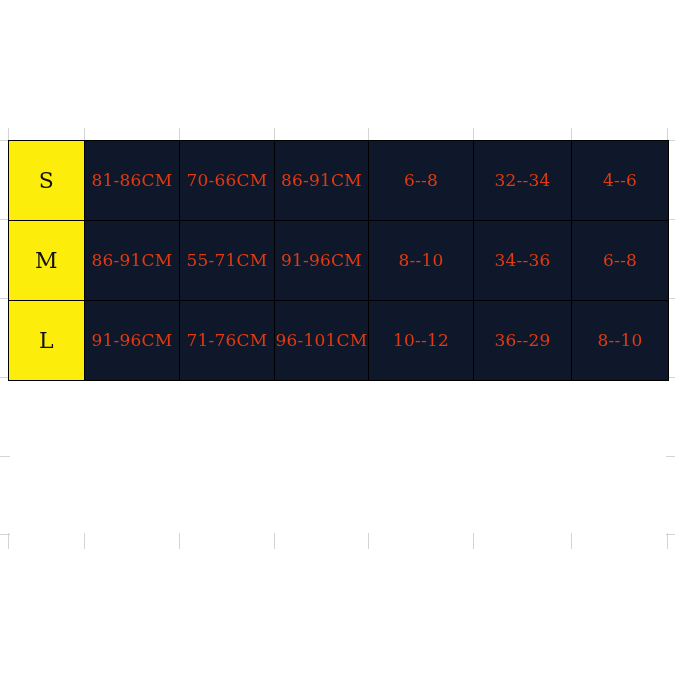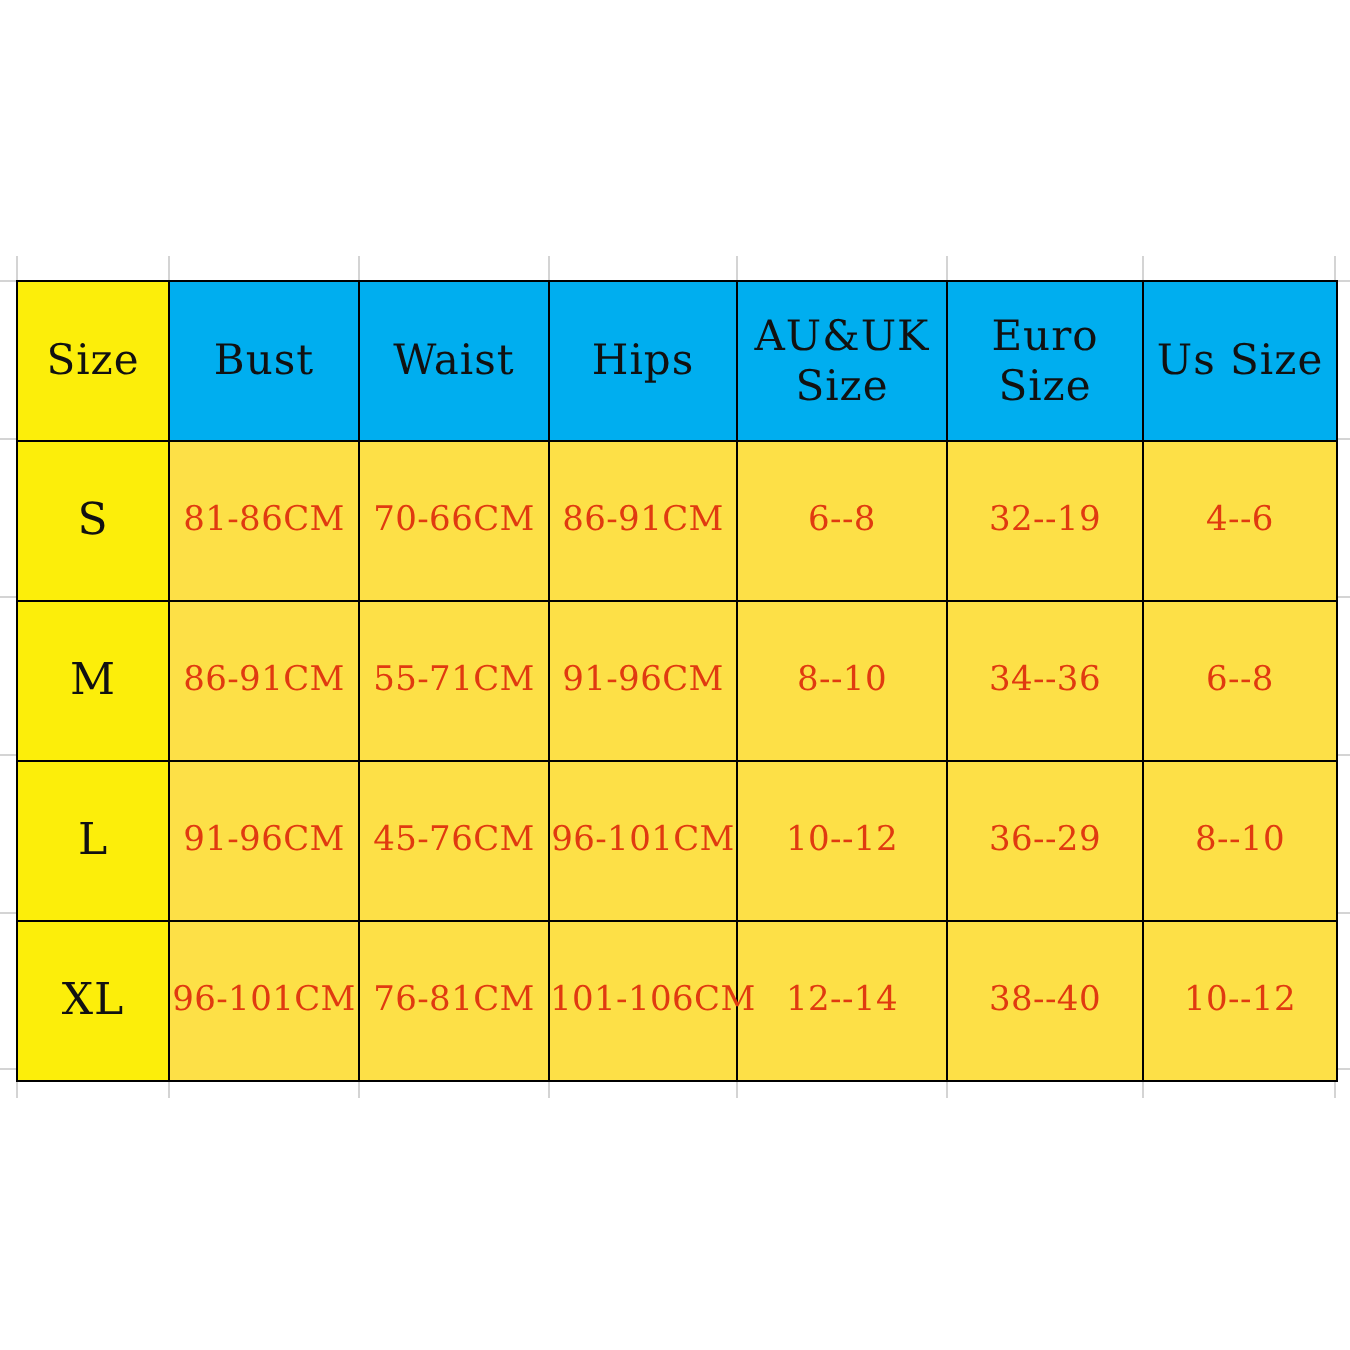--- a/index.html
+++ b/index.html
@@ -81,21 +81,21 @@
   tr.data-row td {
     height: 79px;
   }
   td.size-cell {
     background: #fcee0a;
     color: #111111;
     font-size: 22px;
     letter-spacing: 0.5px;
   }
   td.val-cell {
-    background: #fde047;
+    background: #0f172a;
     color: #e03a10;
     font-size: 17px;
     letter-spacing: 0.2px;
     white-space: nowrap;
   }
 </style>
 </head>
 <body>
 
 <div class="grid-layer">
@@ -137,70 +137,46 @@
     <colgroup>
       <col class="c-size">
         <col class="c-bust">
         <col class="c-waist">
         <col class="c-hips">
       <col class="c-auuk">
         <col class="c-euro">
         <col class="c-us">
     </colgroup>
     <tbody>
-      <tr class="header-row">
-        <td class="hdr-size">Size</td>
-        <td class="hdr-blue">Bust</td>
-        <td class="hdr-blue">Waist</td>
-        <td class="hdr-blue">Hips</td>
-        <td class="hdr-blue">
-          <div>AU&amp;UK</div>
-          <div>Size</div>
-        </td>
-        <td class="hdr-blue">
-          <div>Euro</div>
-          <div>Size</div>
-        </td>
-        <td class="hdr-blue">Us Size</td>
-      </tr>
 
       <tr class="data-row">
         <td class="size-cell">S</td>
         <td class="val-cell">81-86CM</td>
         <td class="val-cell">70-66CM</td>
         <td class="val-cell">86-91CM</td>
         <td class="val-cell">6--8</td>
-        <td class="val-cell">32--19</td>
+        <td class="val-cell">32--34</td>
         <td class="val-cell">4--6</td>
       </tr>
 
       <tr class="data-row">
         <td class="size-cell">M</td>
         <td class="val-cell">86-91CM</td>
         <td class="val-cell">55-71CM</td>
         <td class="val-cell">91-96CM</td>
         <td class="val-cell">8--10</td>
         <td class="val-cell">34--36</td>
         <td class="val-cell">6--8</td>
       </tr>
 
       <tr class="data-row">
         <td class="size-cell">L</td>
         <td class="val-cell">91-96CM</td>
-        <td class="val-cell">45-76CM</td>
+        <td class="val-cell">71-76CM</td>
         <td class="val-cell">96-101CM</td>
         <td class="val-cell">10--12</td>
         <td class="val-cell">36--29</td>
         <td class="val-cell">8--10</td>
       </tr>
 
-      <tr class="data-row">
-        <td class="size-cell">XL</td>
-        <td class="val-cell">96-101CM</td>
-        <td class="val-cell">76-81CM</td>
-        <td class="val-cell">101-106CM</td>
-        <td class="val-cell">12--14</td>
-        <td class="val-cell">38--40</td>
-        <td class="val-cell">10--12</td>
-      </tr>
     </tbody>
   </table>
 </div>
 
 </body></html>

